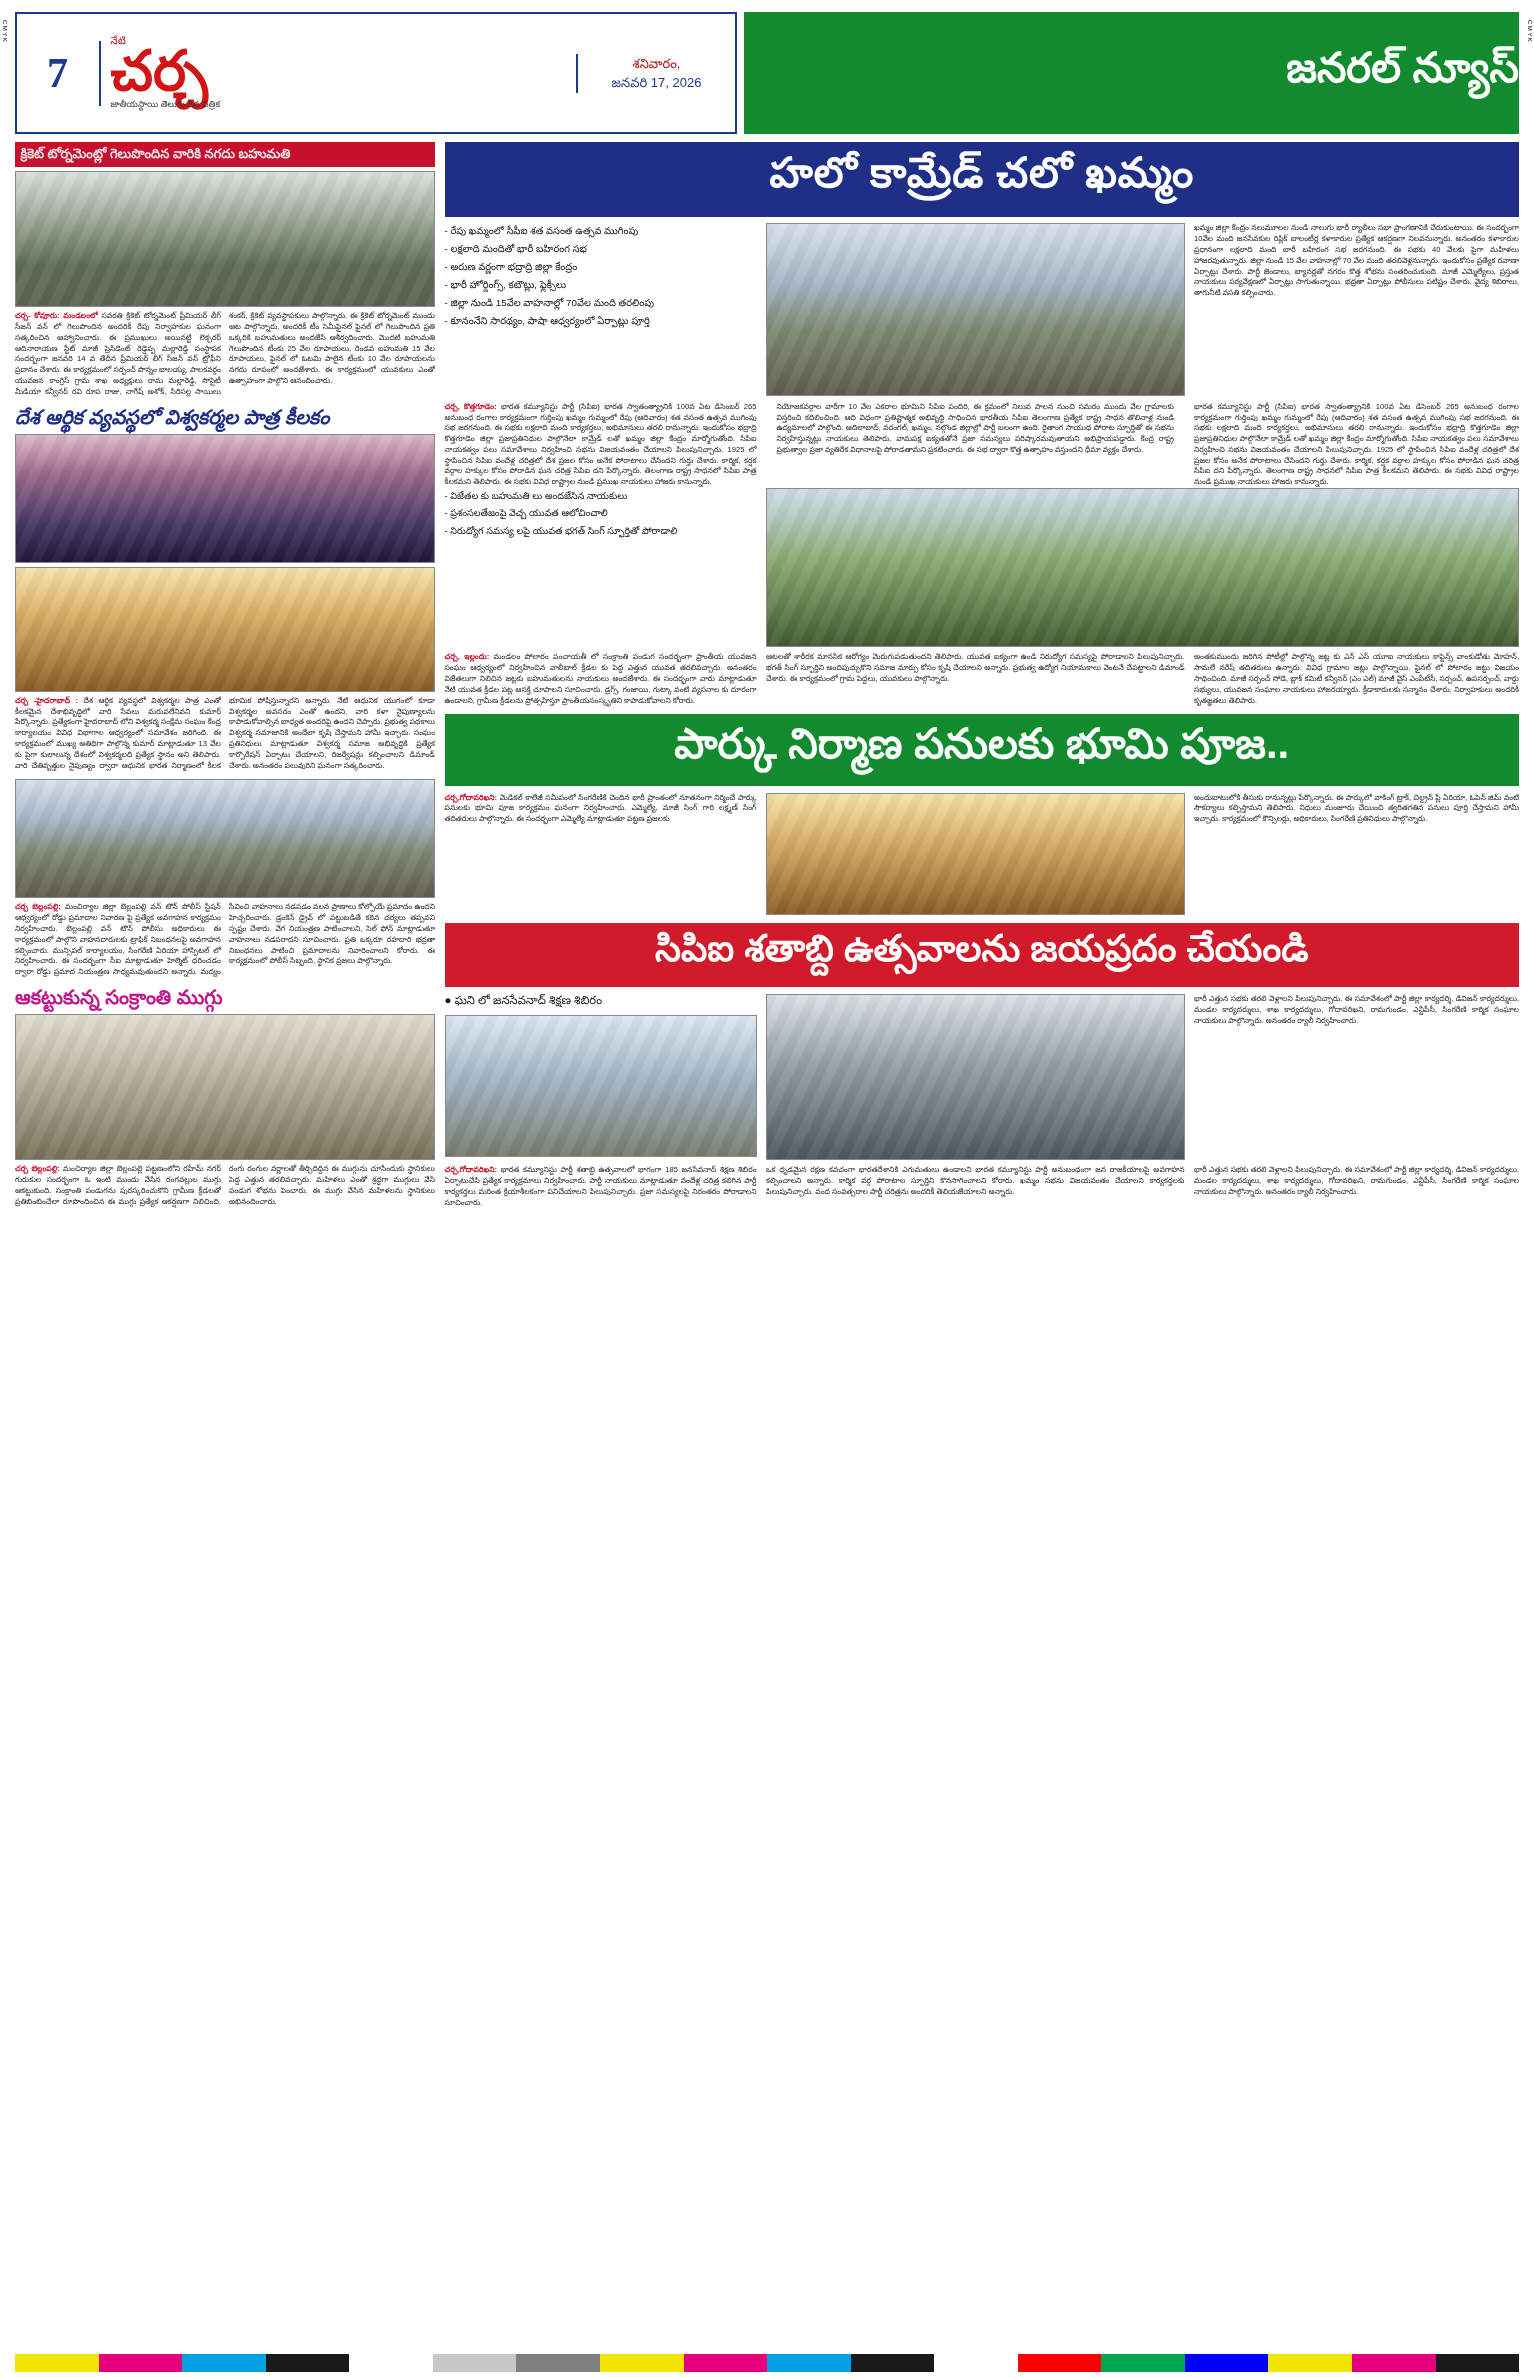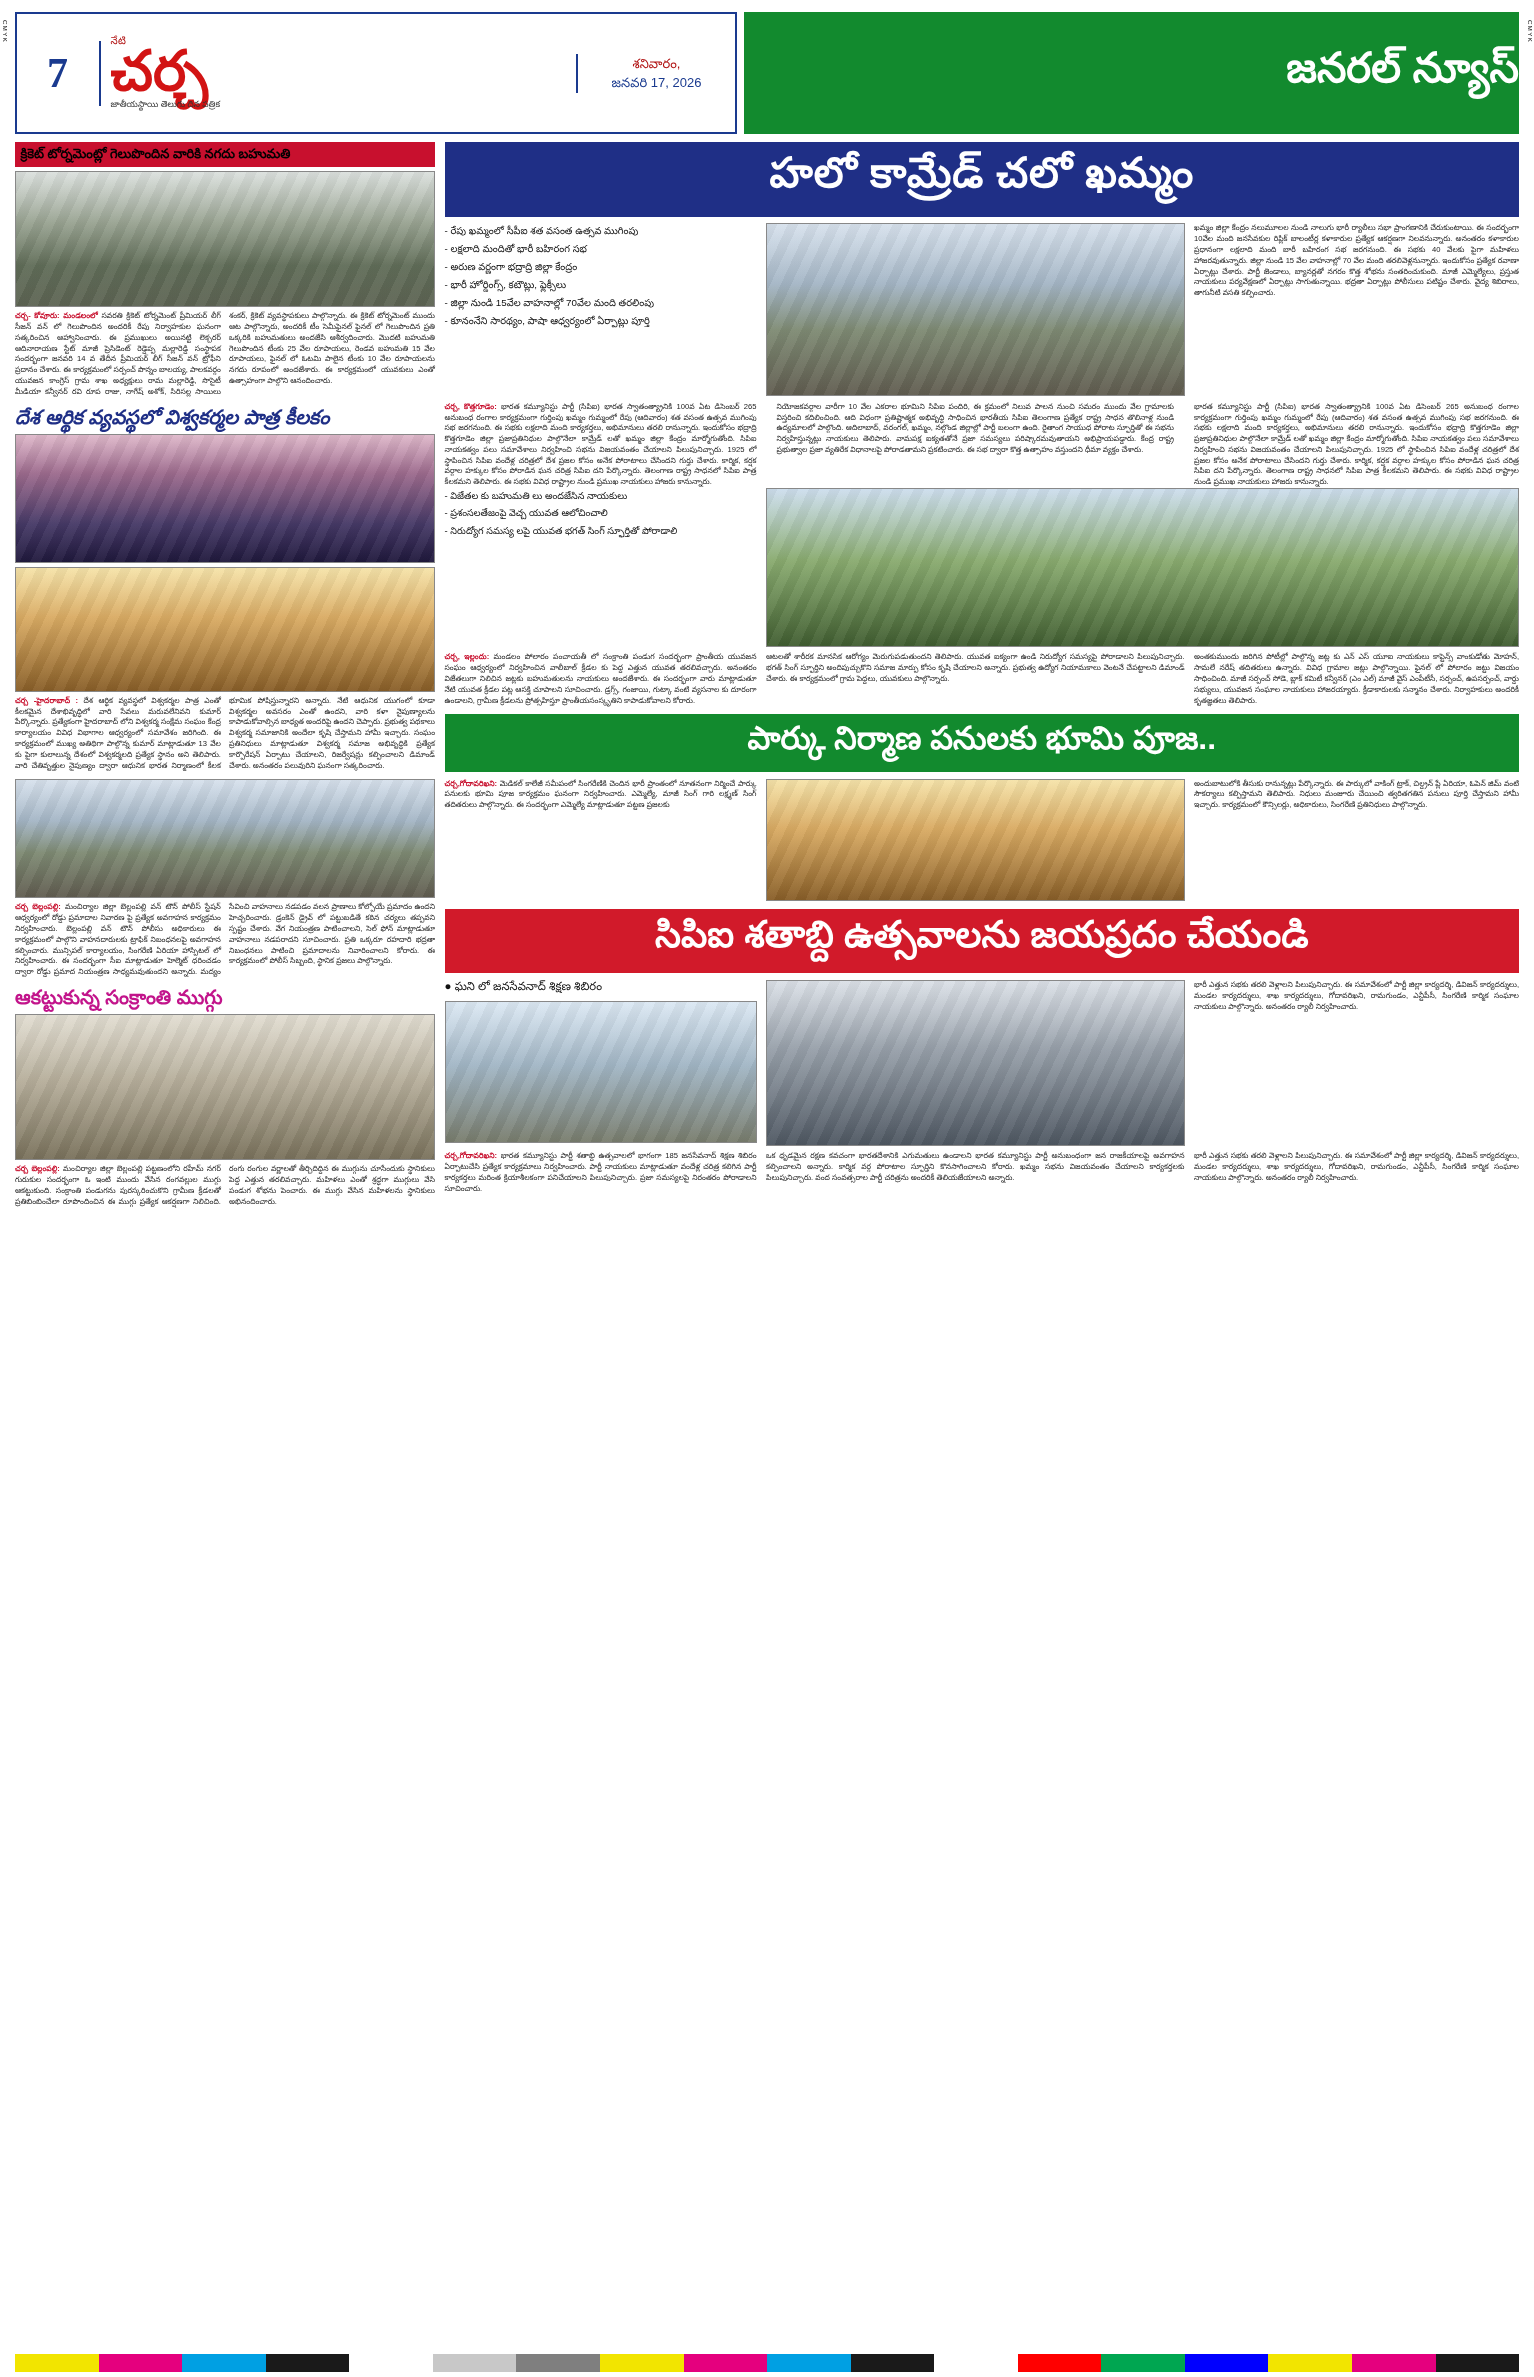--- a/index.html
+++ b/index.html
@@ -106,21 +106,21 @@
   .content {
     display: flex;
     gap: 9.5px;
   }
   .col-left { width: 420px; }
   .col-right { flex: 1; }
 
   
   .hl-red {
     background: #c8102e;
-    color: #000000;
+    color: #e5e5e5;
     font-size: 13px;
     font-weight: bold;
     padding: 3.4px 5.4px;
     margin-bottom: 4.1px;
   }
   .photo {
     width: 100%;
     display: block;
     border: 0.7px solid #888;
     margin-bottom: 4.1px;
@@ -145,21 +145,21 @@
     font-size: 42px;
     font-weight: bold;
     padding: 6.8px 0 9.5px 0;
     margin-bottom: 6.8px;
     letter-spacing: 0.7px;
   }
   .banner-green {
     background: #128a2e;
     color: #fff;
     text-align: center;
-    font-size: 32px;
+    font-size: 42px;
     font-weight: bold;
     padding: 5.4px 0 8.1px 0;
     margin: 8.1px 0 6.8px 0;
   }
   .banner-magenta {
     background: #c2148b;
     color: #fff;
     text-align: center;
     font-size: 24.4px;
     font-weight: bold;

